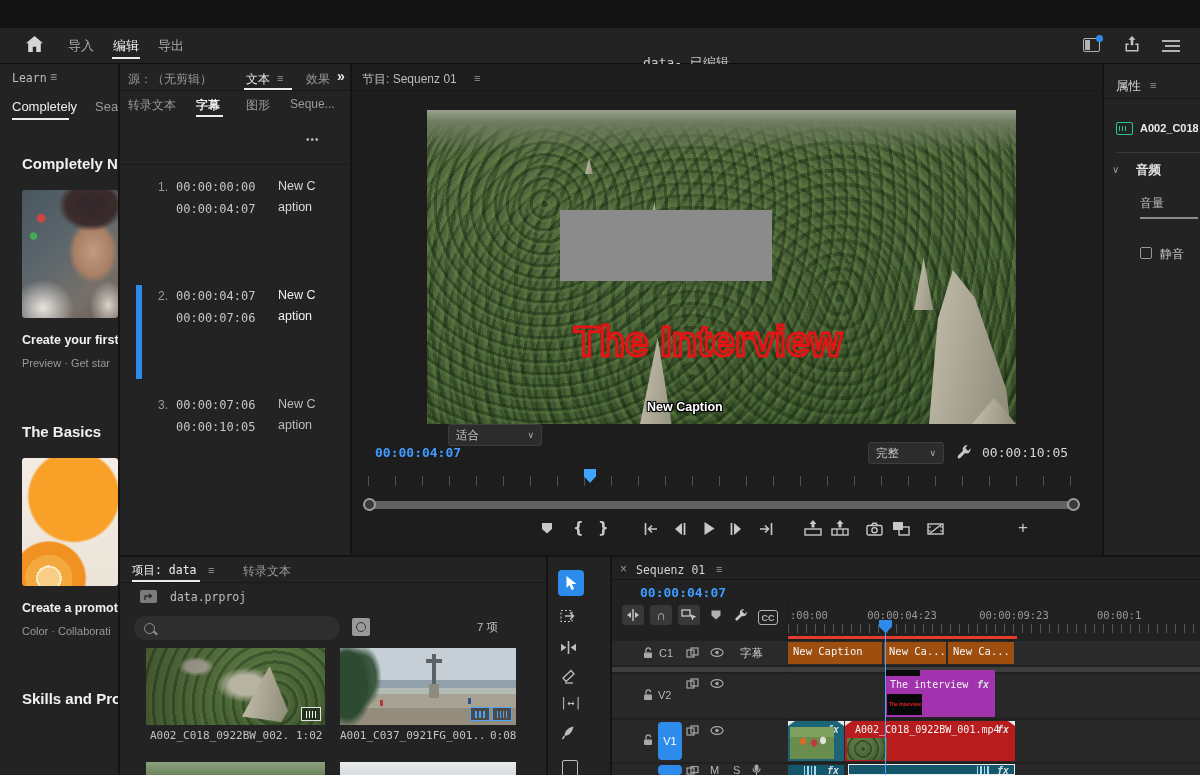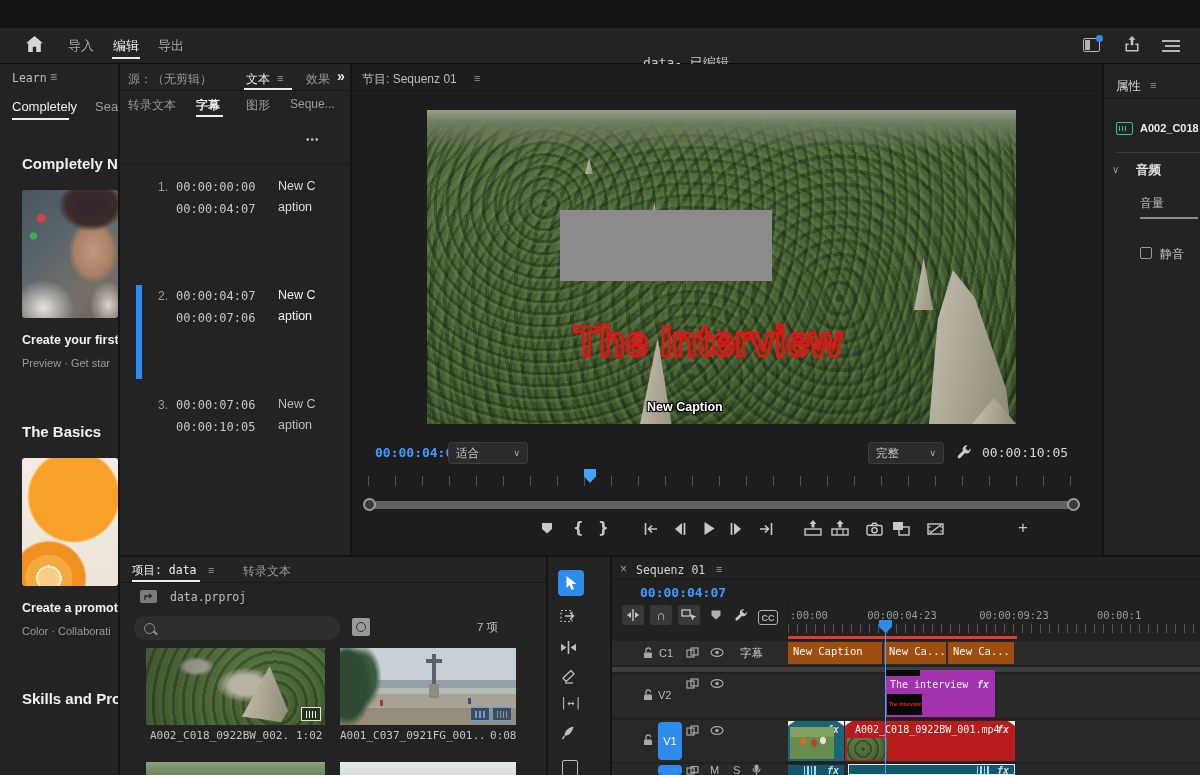--- a/index.html
+++ b/index.html
@@ -172,21 +172,21 @@
       <div class="temple" style="left:487px;top:148px;width:24px;height:52px;clip-path:polygon(40% 0,80% 100%,0 100%);"></div>
       <div class="temple" style="left:495px;top:160px;width:88px;height:154px;clip-path:polygon(35% 0,60% 18%,96% 78%,100% 100%,8% 100%,18% 32%);"></div>
       <div class="temple" style="left:213px;top:228px;width:42px;height:86px;clip-path:polygon(42% 0,75% 100%,0 100%);"></div>
       <div class="temple" style="left:545px;top:288px;width:44px;height:26px;clip-path:polygon(50% 0,100% 100%,0 100%);"></div>
       <div class="abs" style="left:133px;top:100px;width:212px;height:71px;background:#8b8b8b;"></div>
       <span class="abs" style="left:136px;top:208px;width:290px;text-align:center;font-size:42px;font-weight:bold;letter-spacing:0px;color:rgba(255,0,0,0.06);-webkit-text-stroke:3px #e51414;white-space:nowrap;">The Interview</span>
       <span class="abs" style="left:220px;top:290px;font-size:12.5px;font-weight:bold;color:#fff;text-shadow:0 0 3px #000,1px 1px 0 #000,-1px -1px 0 #000,1px -1px 0 #000,-1px 1px 0 #000;">New Caption</span>
     </div>
 
     <span class="abs mono" style="left:23px;top:381px;font-size:13px;font-weight:bold;color:#3f9bff;">00:00:04:07</span>
-    <div class="dd" style="left:96px;top:378px;width:80px;">
+    <div class="dd" style="left:96px;top:360px;width:94px;">
       <span>适合</span>
       <span style="font-size:9px;color:#aaa;">∨</span>
     </div>
     <div class="dd" style="left:516px;top:378px;width:76px;">
       <span>完整</span>
       <span style="font-size:9px;color:#aaa;">∨</span>
     </div>
     <span class="abs ic" style="left:604px;top:380px;">
       <svg width="16" height="16" viewBox="0 0 15 15">
           <path d="M13.6 4.1a3.7 3.7 0 0 1-5 4.4l-4.7 4.7a1.5 1.5 0 0 1-2.1-2.1l4.7-4.7a3.7 3.7 0 0 1 4.4-5L8.6 3.7l2.8 2.8z" fill="#c8c8c8"></path>

